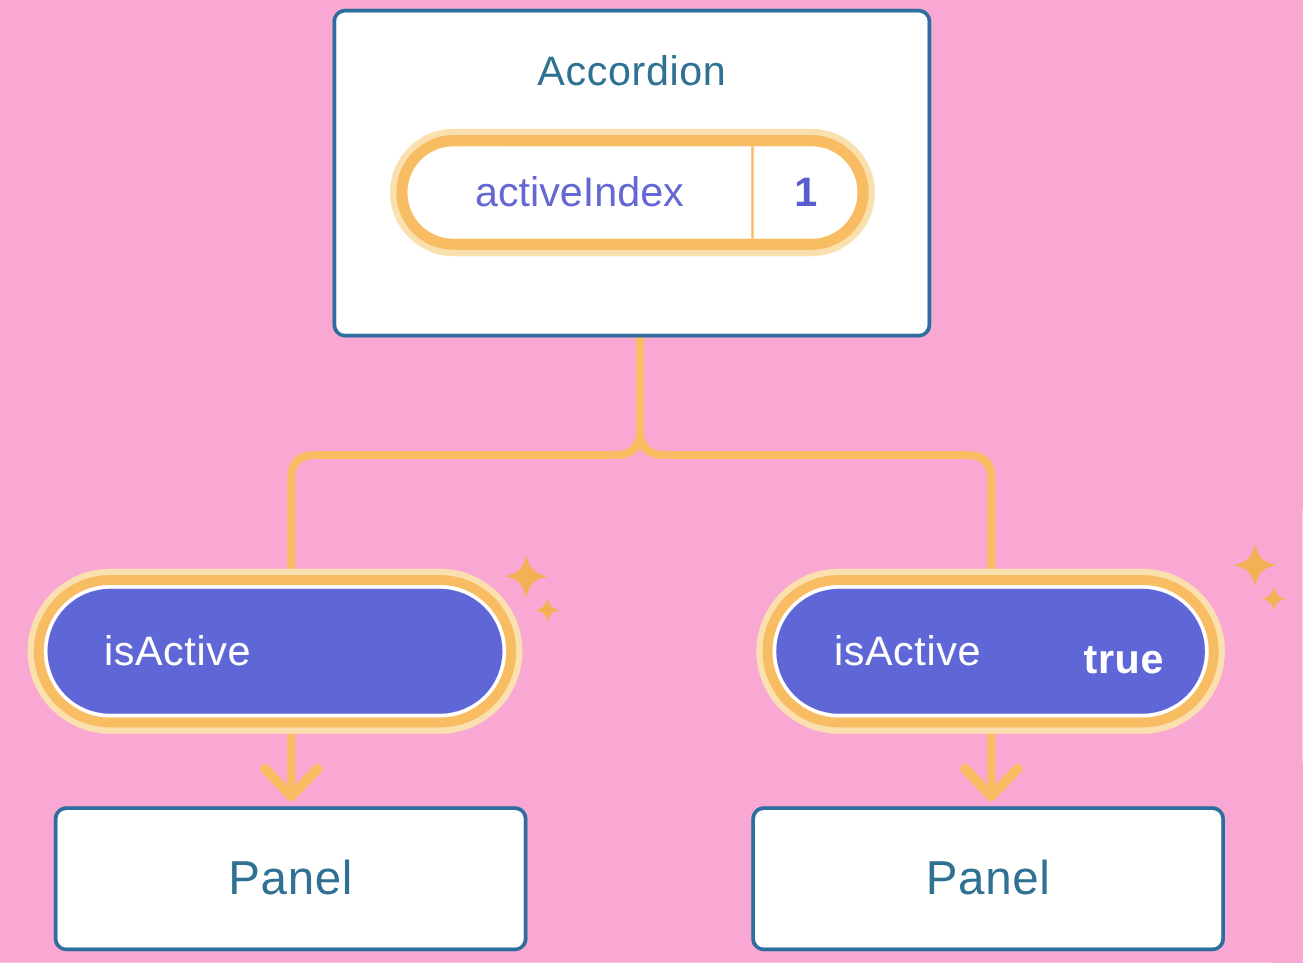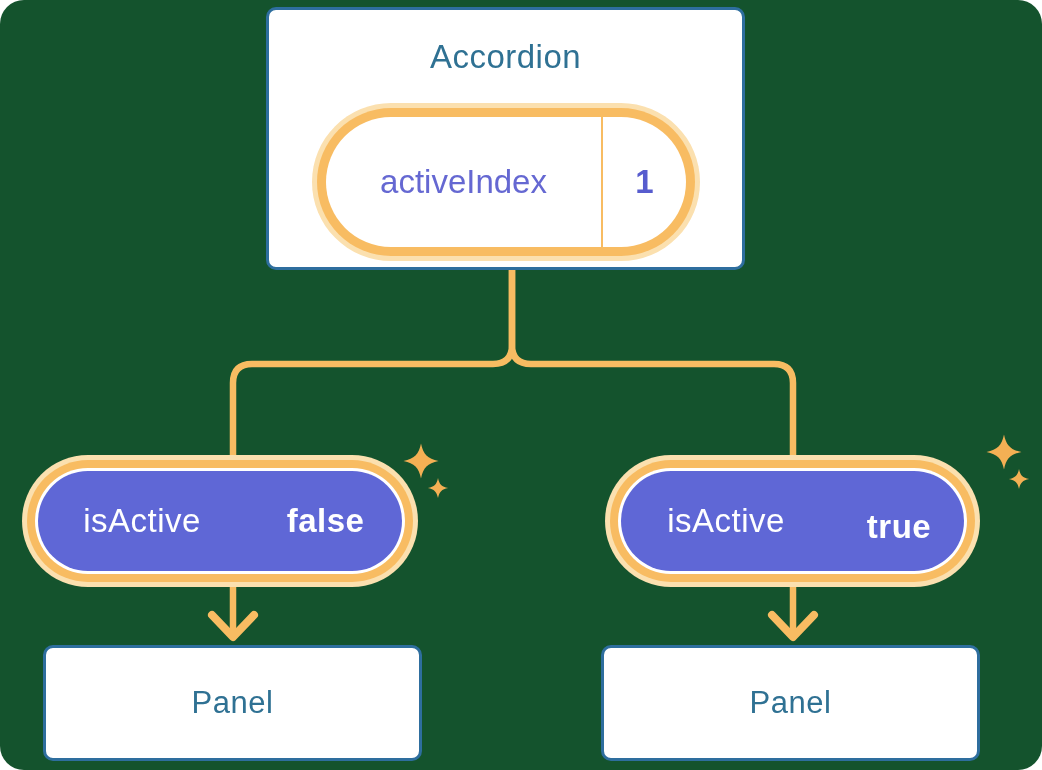--- a/index.html
+++ b/index.html
@@ -12,21 +12,21 @@
   #canvas{position:relative;width:1042px;height:770px;background:var(--bg);overflow:hidden;}
   #wires{position:absolute;left:0;top:0;z-index:1;}
   .wire{fill:none;stroke:var(--orange);stroke-width:6.5;}
   .arrowhead{fill:none;stroke:var(--orange);stroke-width:8;stroke-linecap:round;stroke-linejoin:round;}
   .sparkle{fill:var(--sparkle);}
   .card{position:absolute;z-index:2;background:var(--white);border:3px solid var(--box-border);
         border-radius:10px;box-sizing:border-box;}
   .card-title{position:absolute;left:0;right:0;text-align:center;color:var(--box-text);
         font-size:33px;font-weight:500;letter-spacing:.5px;}
   .panel-label{position:absolute;inset:0;display:flex;align-items:center;justify-content:center;
-        color:var(--box-text);font-size:31px;font-weight:500;letter-spacing:.5px;}
+        color:var(--box-text);font-size:38px;font-weight:500;letter-spacing:.5px;}
   
   .pill-glow{position:absolute;z-index:3;background:var(--orange-glow);border-radius:999px;
         padding:5px;box-sizing:border-box;}
   .pill-ring{background:var(--orange);border-radius:999px;padding:9px;height:100%;box-sizing:border-box;}
   .pill-ring-thin{padding:8px;}
   .pill-inner-white{background:var(--white);border-radius:999px;height:100%;box-sizing:border-box;
         display:flex;align-items:stretch;overflow:hidden;}
   .pill-inner-pad{padding:3px;display:block;}
   .pill-purple{background:var(--purple);border-radius:999px;height:100%;box-sizing:border-box;
         display:flex;align-items:center;overflow:hidden;}
@@ -34,21 +34,21 @@
   .cell-label-purple{color:var(--purple-text);}
   .cell-value-purple{color:var(--purple-value);font-weight:bold;}
   .cell-label-white{color:var(--white);letter-spacing:.5px;}
   .cell-value-white{color:var(--white);font-weight:bold;letter-spacing:.5px;}
   .divider-orange{width:2px;background:var(--orange);}
   .divider-white{width:3px;background:var(--white);}
 </style>
 </head>
 <body>
 
-<div id="canvas" style="background: #14532d; border-radius: 24px;">
+<div id="canvas" style="background: #f9a8d4;">
 
   <svg id="wires" width="1042" height="770" viewBox="0 0 1042 770">
     <path class="wire" d="M512,268 V345 Q512,364 493,364 H252 Q233,364 233,383 V633"></path>
     <path class="wire" d="M512,268 V345 Q512,364 531,364 H774 Q793,364 793,383 V633"></path>
     <path class="arrowhead" d="M212,615 L233,637 L254,615"></path>
     <path class="arrowhead" d="M772,615 L793,637 L814,615"></path>
     <g>
       <path class="sparkle" transform="translate(709,101) scale(1.25)" d="M0,-14 C1.8,-5.2 5.2,-1.8 14,0 C5.2,1.8 1.8,5.2 0,14 C-1.8,5.2 -5.2,1.8 -14,0 C-5.2,-1.8 -1.8,-5.2 0,-14 Z"></path>
       <path class="sparkle" transform="translate(727,132) scale(0.72)" d="M0,-14 C1.8,-5.2 5.2,-1.8 14,0 C5.2,1.8 1.8,5.2 0,14 C-1.8,5.2 -5.2,1.8 -14,0 C-5.2,-1.8 -1.8,-5.2 0,-14 Z"></path>
     </g>
@@ -59,37 +59,36 @@
     <g>
       <path class="sparkle" transform="translate(1004,452) scale(1.25)" d="M0,-14 C1.8,-5.2 5.2,-1.8 14,0 C5.2,1.8 1.8,5.2 0,14 C-1.8,5.2 -5.2,1.8 -14,0 C-5.2,-1.8 -1.8,-5.2 0,-14 Z"></path>
       <path class="sparkle" transform="translate(1019,479) scale(0.72)" d="M0,-14 C1.8,-5.2 5.2,-1.8 14,0 C5.2,1.8 1.8,5.2 0,14 C-1.8,5.2 -5.2,1.8 -14,0 C-5.2,-1.8 -1.8,-5.2 0,-14 Z"></path>
     </g>
   </svg>
 
   <div class="card" style="left:266px;top:7px;width:479px;height:263px;">
     <div class="card-title" style="top:28px;">Accordion</div>
   </div>
 
-  <div class="pill-glow" style="left:312px;top:103px;width:388px;height:158px;">
+  <div class="pill-glow" style="left:312px;top:103px;width:388px;height:102px;">
     <div class="pill-ring">
       <div class="pill-inner-white">
         <div class="cell cell-label-purple" style="flex:0 0 275px;">activeIndex</div>
         <div class="divider-orange"></div>
         <div class="cell cell-value-purple" style="flex:1;">1</div>
       </div>
     </div>
   </div>
 
   <div class="pill-glow" style="left:22px;top:455px;width:396px;height:132px;">
     <div class="pill-ring pill-ring-thin">
       <div class="pill-inner-white pill-inner-pad">
         <div class="pill-purple">
           <div class="cell cell-label-white" style="flex:0 0 208px;">isActive</div>
           <div class="divider-white"></div>
-          <div class="cell cell-value-white" style="flex:1;">false</div>
         </div>
       </div>
     </div>
   </div>
 
   <div class="pill-glow" style="left:605px;top:455px;width:375px;height:132px;">
     <div class="pill-ring pill-ring-thin">
       <div class="pill-inner-white pill-inner-pad">
         <div class="pill-purple">
           <div class="cell cell-label-white" style="flex:0 0 210px;">isActive</div>

